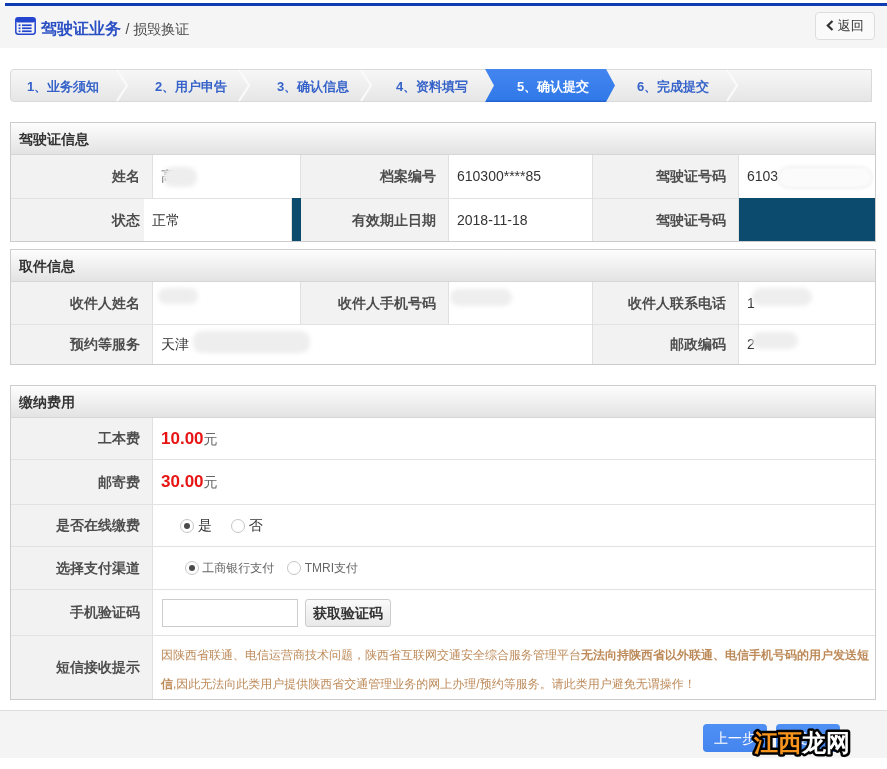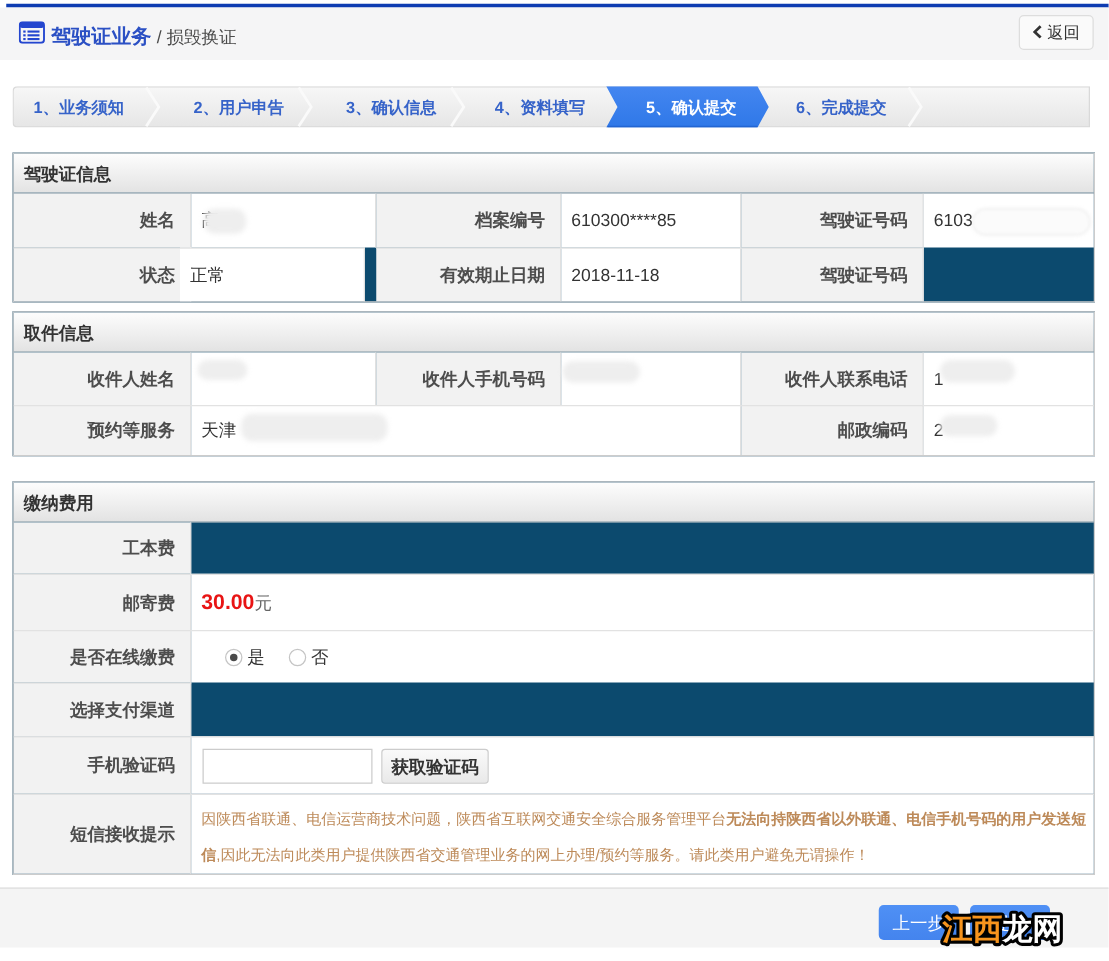--- a/index.html
+++ b/index.html
@@ -113,25 +113,27 @@
     <div class="cell lab br bt" style="left:0;top:74px;width:142px;height:40px;line-height:39px">预约等服务</div>
     <div class="cell val br bt" style="left:142px;top:74px;width:440px;height:40px;line-height:39px">天津</div>
     <div class="cell lab br bt" style="left:582px;top:74px;width:146px;height:40px;line-height:39px">邮政编码</div>
     <div class="cell val bt" style="left:728px;top:74px;width:136px;height:40px;line-height:39px">2</div>
   </div>
 
   <div class="box" style="top:385px;height:315px">
     <div class="bhead">缴纳费用</div>
 
     <div class="cell lab br" style="left:0;top:32px;width:142px;height:41px;line-height:41px">工本费</div>
+    <div class="cell val" style="left:142px;top:32px;width:722px;height:41px;line-height:41px"><b style="color:#e81414;font-size:17px">10.00</b><span style="color:#666">元</span></div>
     <div class="cell lab br bt" style="left:0;top:73px;width:142px;height:45px;line-height:44px">邮寄费</div>
     <div class="cell val bt" style="left:142px;top:73px;width:722px;height:45px;line-height:44px"><b style="color:#e81414;font-size:17px">30.00</b><span style="color:#666">元</span></div>
     <div class="cell lab br bt" style="left:0;top:118px;width:142px;height:42px;line-height:41px">是否在线缴费</div>
     <div class="cell lab br bt" style="left:0;top:160px;width:142px;height:43px;line-height:42px">选择支付渠道</div>
     <div class="cell val bt" style="left:142px;top:118px;width:722px;height:42px;line-height:41px"><span style="margin-left:19px"><span class="radio on"></span> 是</span><span style="margin-left:19px"><span class="radio"></span> 否</span></div>
+    <div class="cell val bt" style="left:142px;top:160px;width:722px;height:43px;line-height:42px;color:#666;font-size:12px"><span style="margin-left:24px"><span class="radio on"></span> 工商银行支付</span><span style="margin-left:13px"><span class="radio"></span> TMRI支付</span></div>
     <div class="cell lab br bt" style="left:0;top:203px;width:142px;height:46px;line-height:45px">手机验证码</div>
     <div class="cell val bt" style="left:142px;top:203px;width:722px;height:46px">
       <div style="position:absolute;left:9px;top:9px;width:136px;height:28px;border:1px solid #ccc;background:#fff"></div>
       <div style="position:absolute;left:152px;top:9px;width:86px;height:28px;border:1px solid #ccc;border-radius:3px;background:linear-gradient(#fafafa,#e9e9e9);text-align:center;line-height:26px;font-size:14px;font-weight:bold;color:#333">获取验证码</div>
     </div>
     <div class="cell lab br bt" style="left:0;top:249px;width:142px;height:64px;line-height:63px">短信接收提示</div>
     <div class="cell bt" style="left:142px;top:249px;width:722px;height:64px;background:#fff;padding:5px 0 0 8px;font-size:12px;color:#bd8a59;line-height:29px;white-space:normal">因陕西省联通、电信运营商技术问题，陕西省互联网交通安全综合服务管理平台<b>无法向持陕西省以外联通、电信手机号码的用户发送短信</b>,因此无法向此类用户提供陕西省交通管理业务的网上办理/预约等服务。请此类用户避免无谓操作！</div>
   </div>
 
   <div class="blob" style="left:163px;top:167px;width:34px;height:20px"></div>

